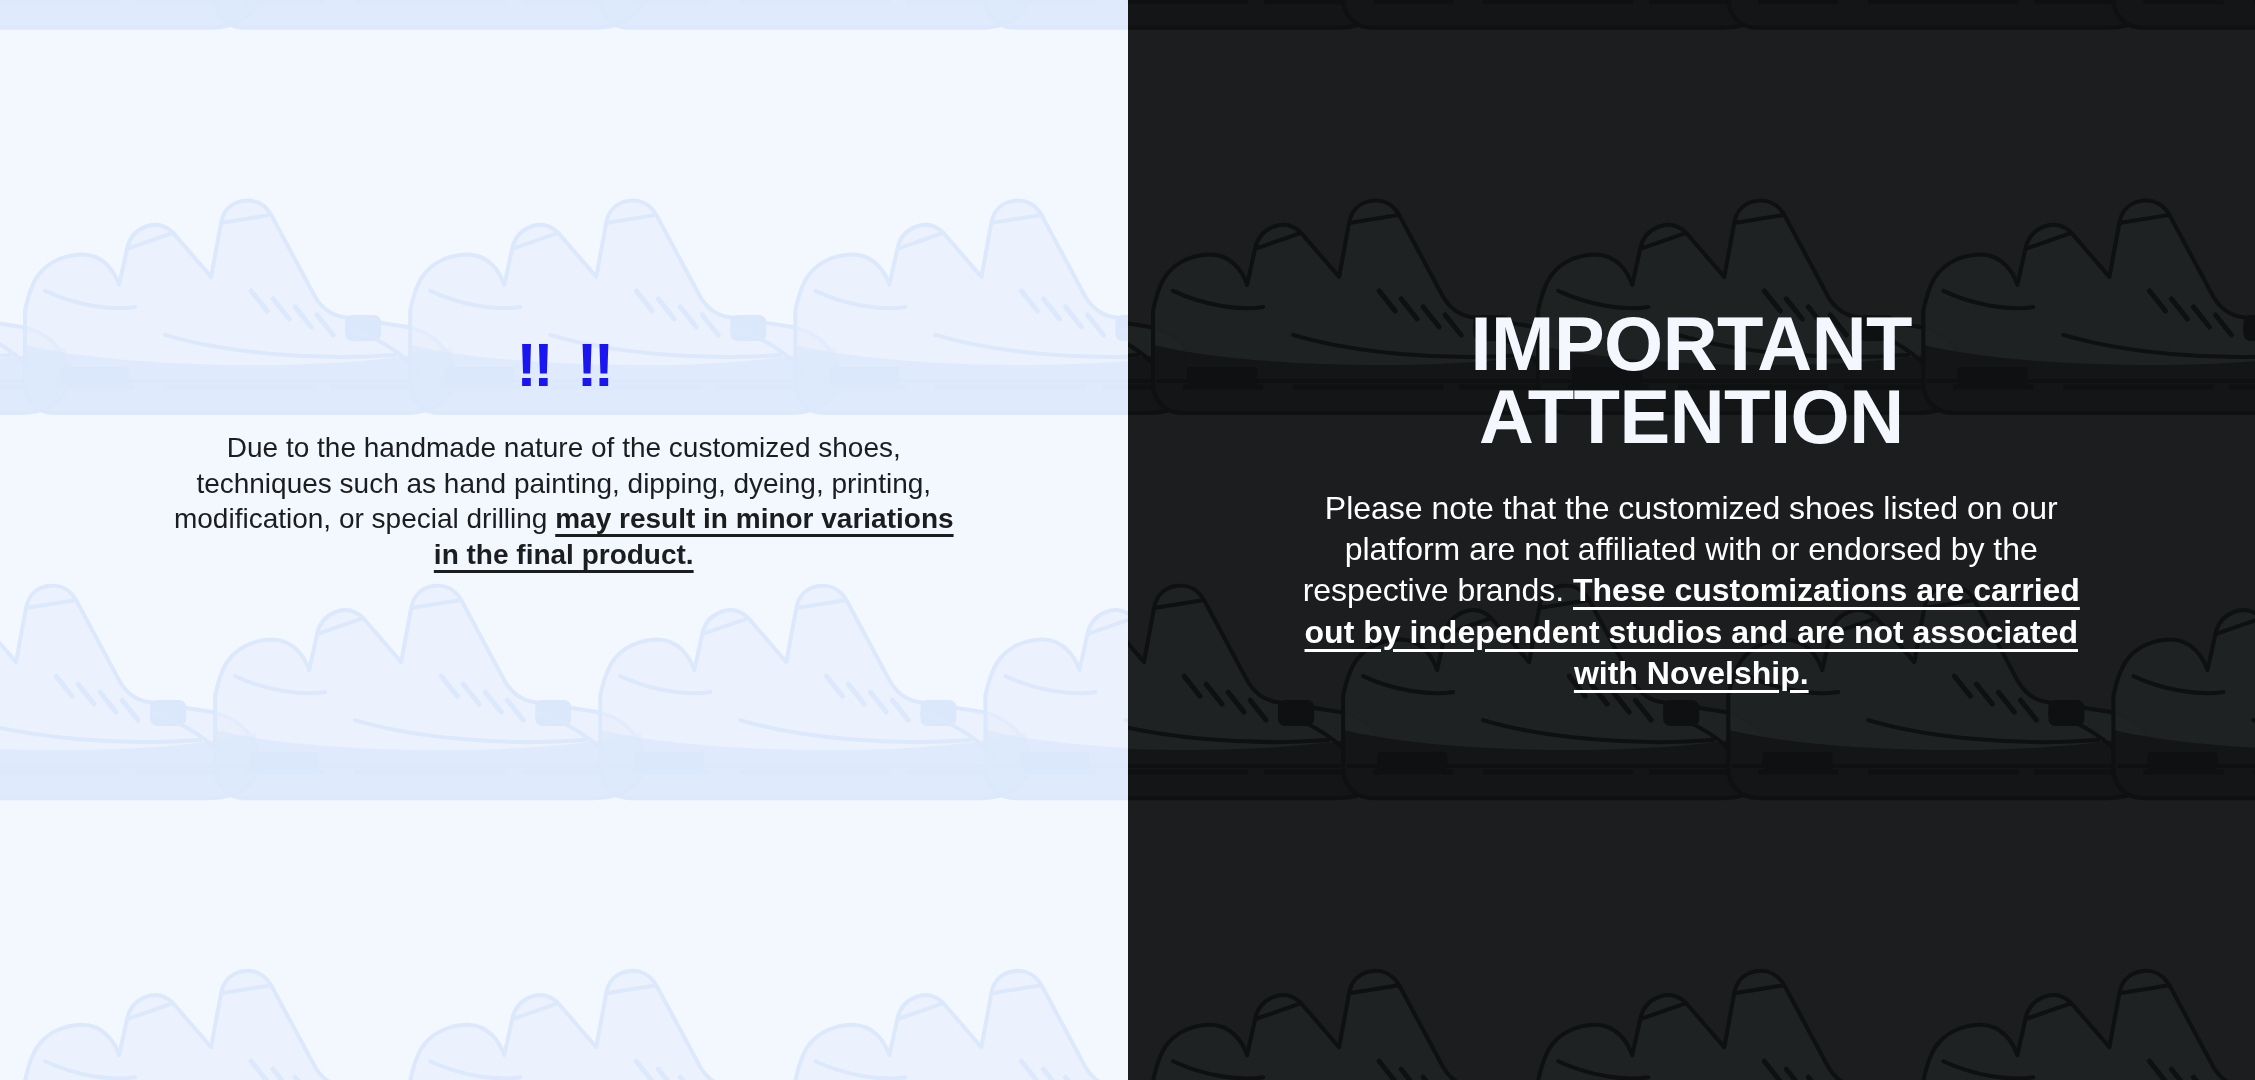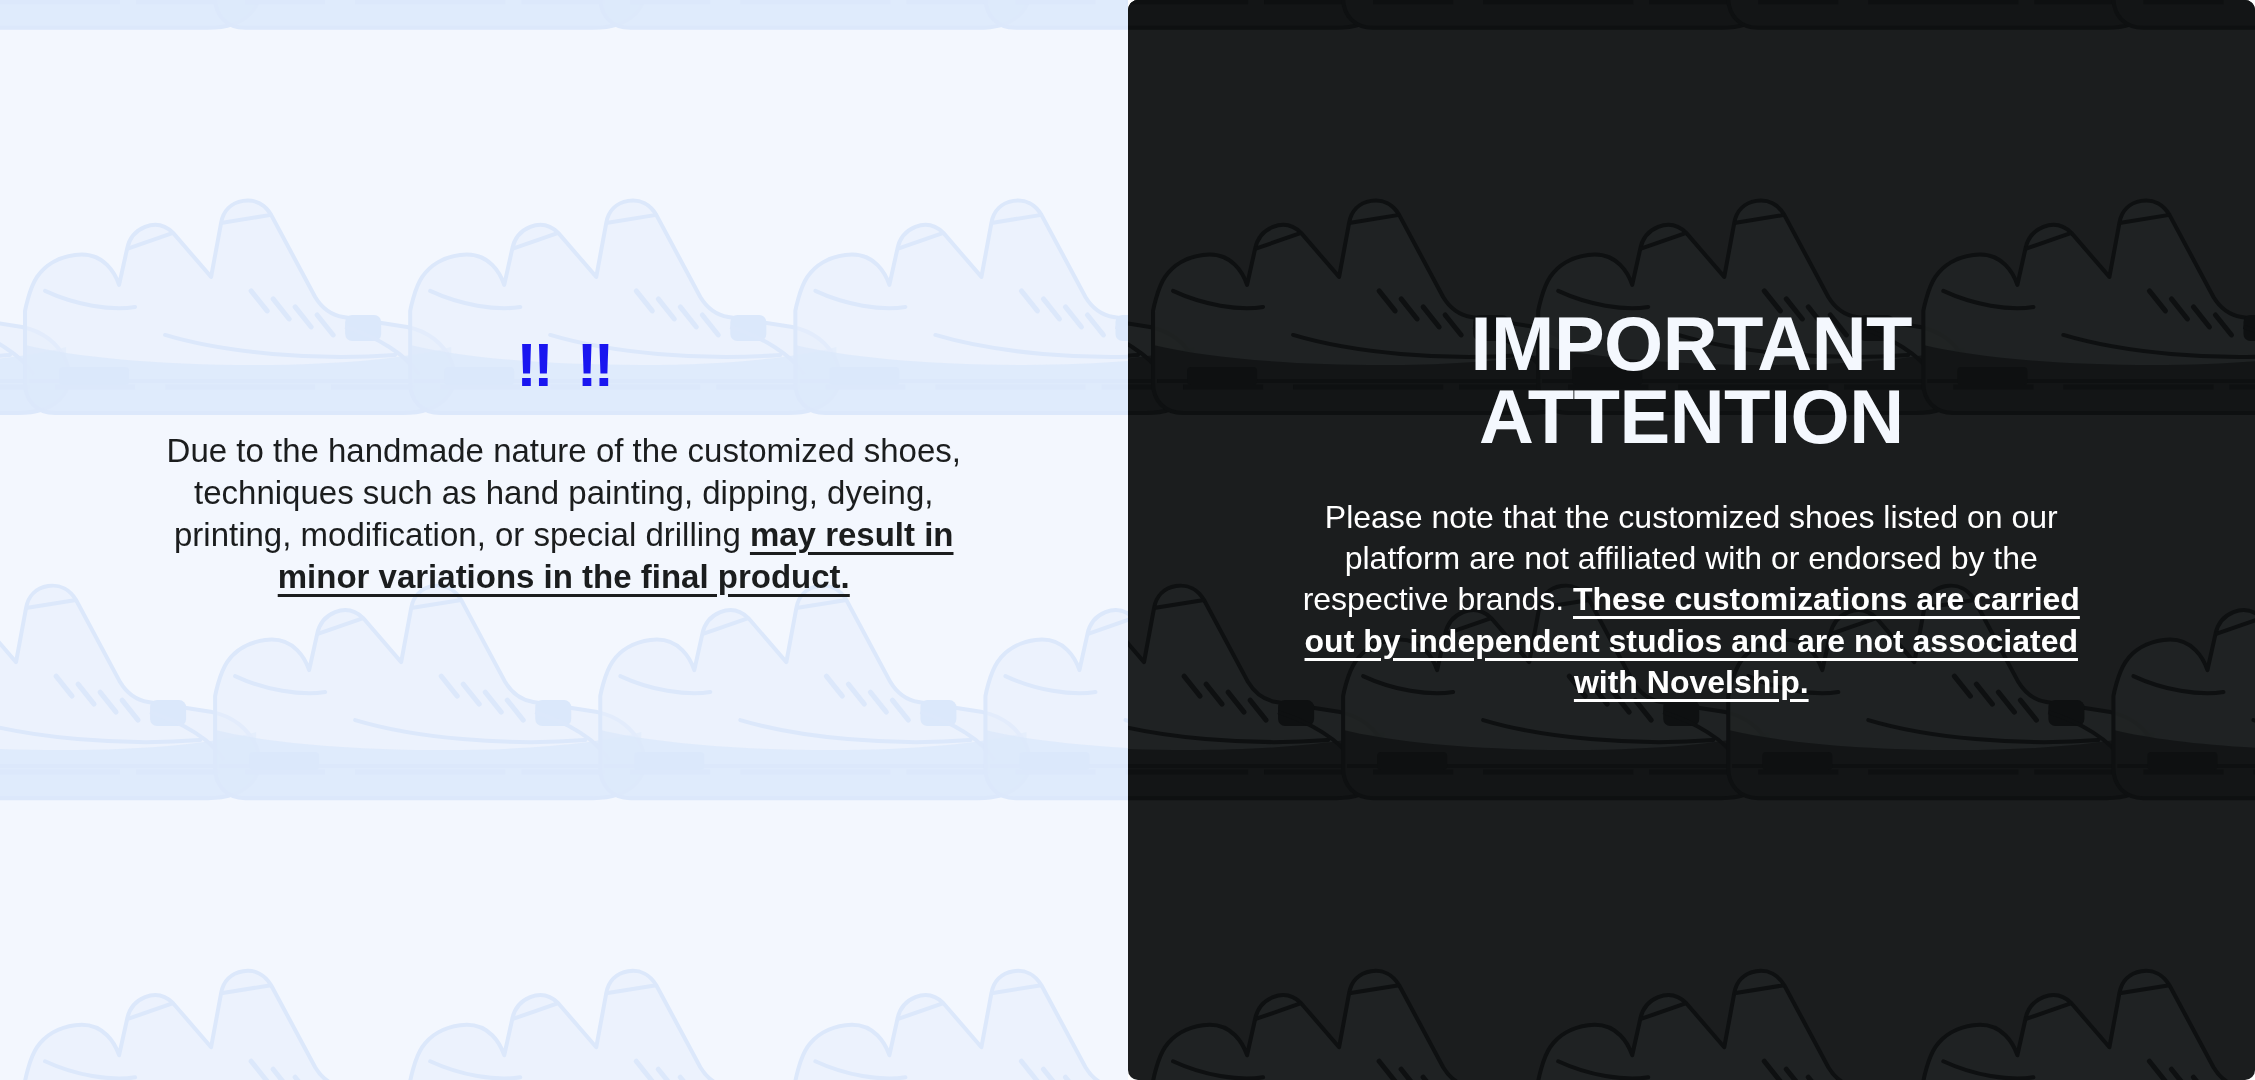--- a/index.html
+++ b/index.html
@@ -22,21 +22,21 @@
     width: 50%;
     height: 100%;
     overflow: hidden;
     display: flex;
     flex-direction: column;
     align-items: center;
   }
 
   
   .panel--light { background: #f3f7fe; }
-  .panel--dark  { background: #1b1d1e; border-radius: 10px; }
+  .panel--dark  { background: #1b1d1e; }
 
   
   .pattern {
     position: absolute;
     inset: -200px -60px -60px -60px;
     pointer-events: none;
     z-index: 0;
   }
   .pattern svg { display: block; width: 100%; height: 100%; }
 
@@ -86,41 +86,41 @@
     color: #f4f8fe;
     white-space: normal;
     max-width: 640px;
     letter-spacing: -0.5px;
   }
   .heading--dark .hl { display: block; }
 
   
   .body-copy {
     margin: 0;
-    font-size: 33px;
+    font-size: 28px;
     line-height: 1.27;
     font-weight: 400;
   }
   .body-copy .em {
     font-weight: 700;
     text-decoration: underline;
     text-decoration-thickness: 3px;
     text-underline-offset: 6px;
   }
 
   .panel--light .body-copy {
     color: #1b1d1e;
     width: 800px;
     margin-top: 32px;
   }
 
   .panel--dark .body-copy {
     color: #ffffff;
     width: 810px;
-    margin-top: 43px;
+    margin-top: 34px;
     font-size: 32px;
     line-height: 1.29;
   }
 </style>
 </head>
 <body>
 
 <div id="banner">
 
   <section class="panel panel--light">

